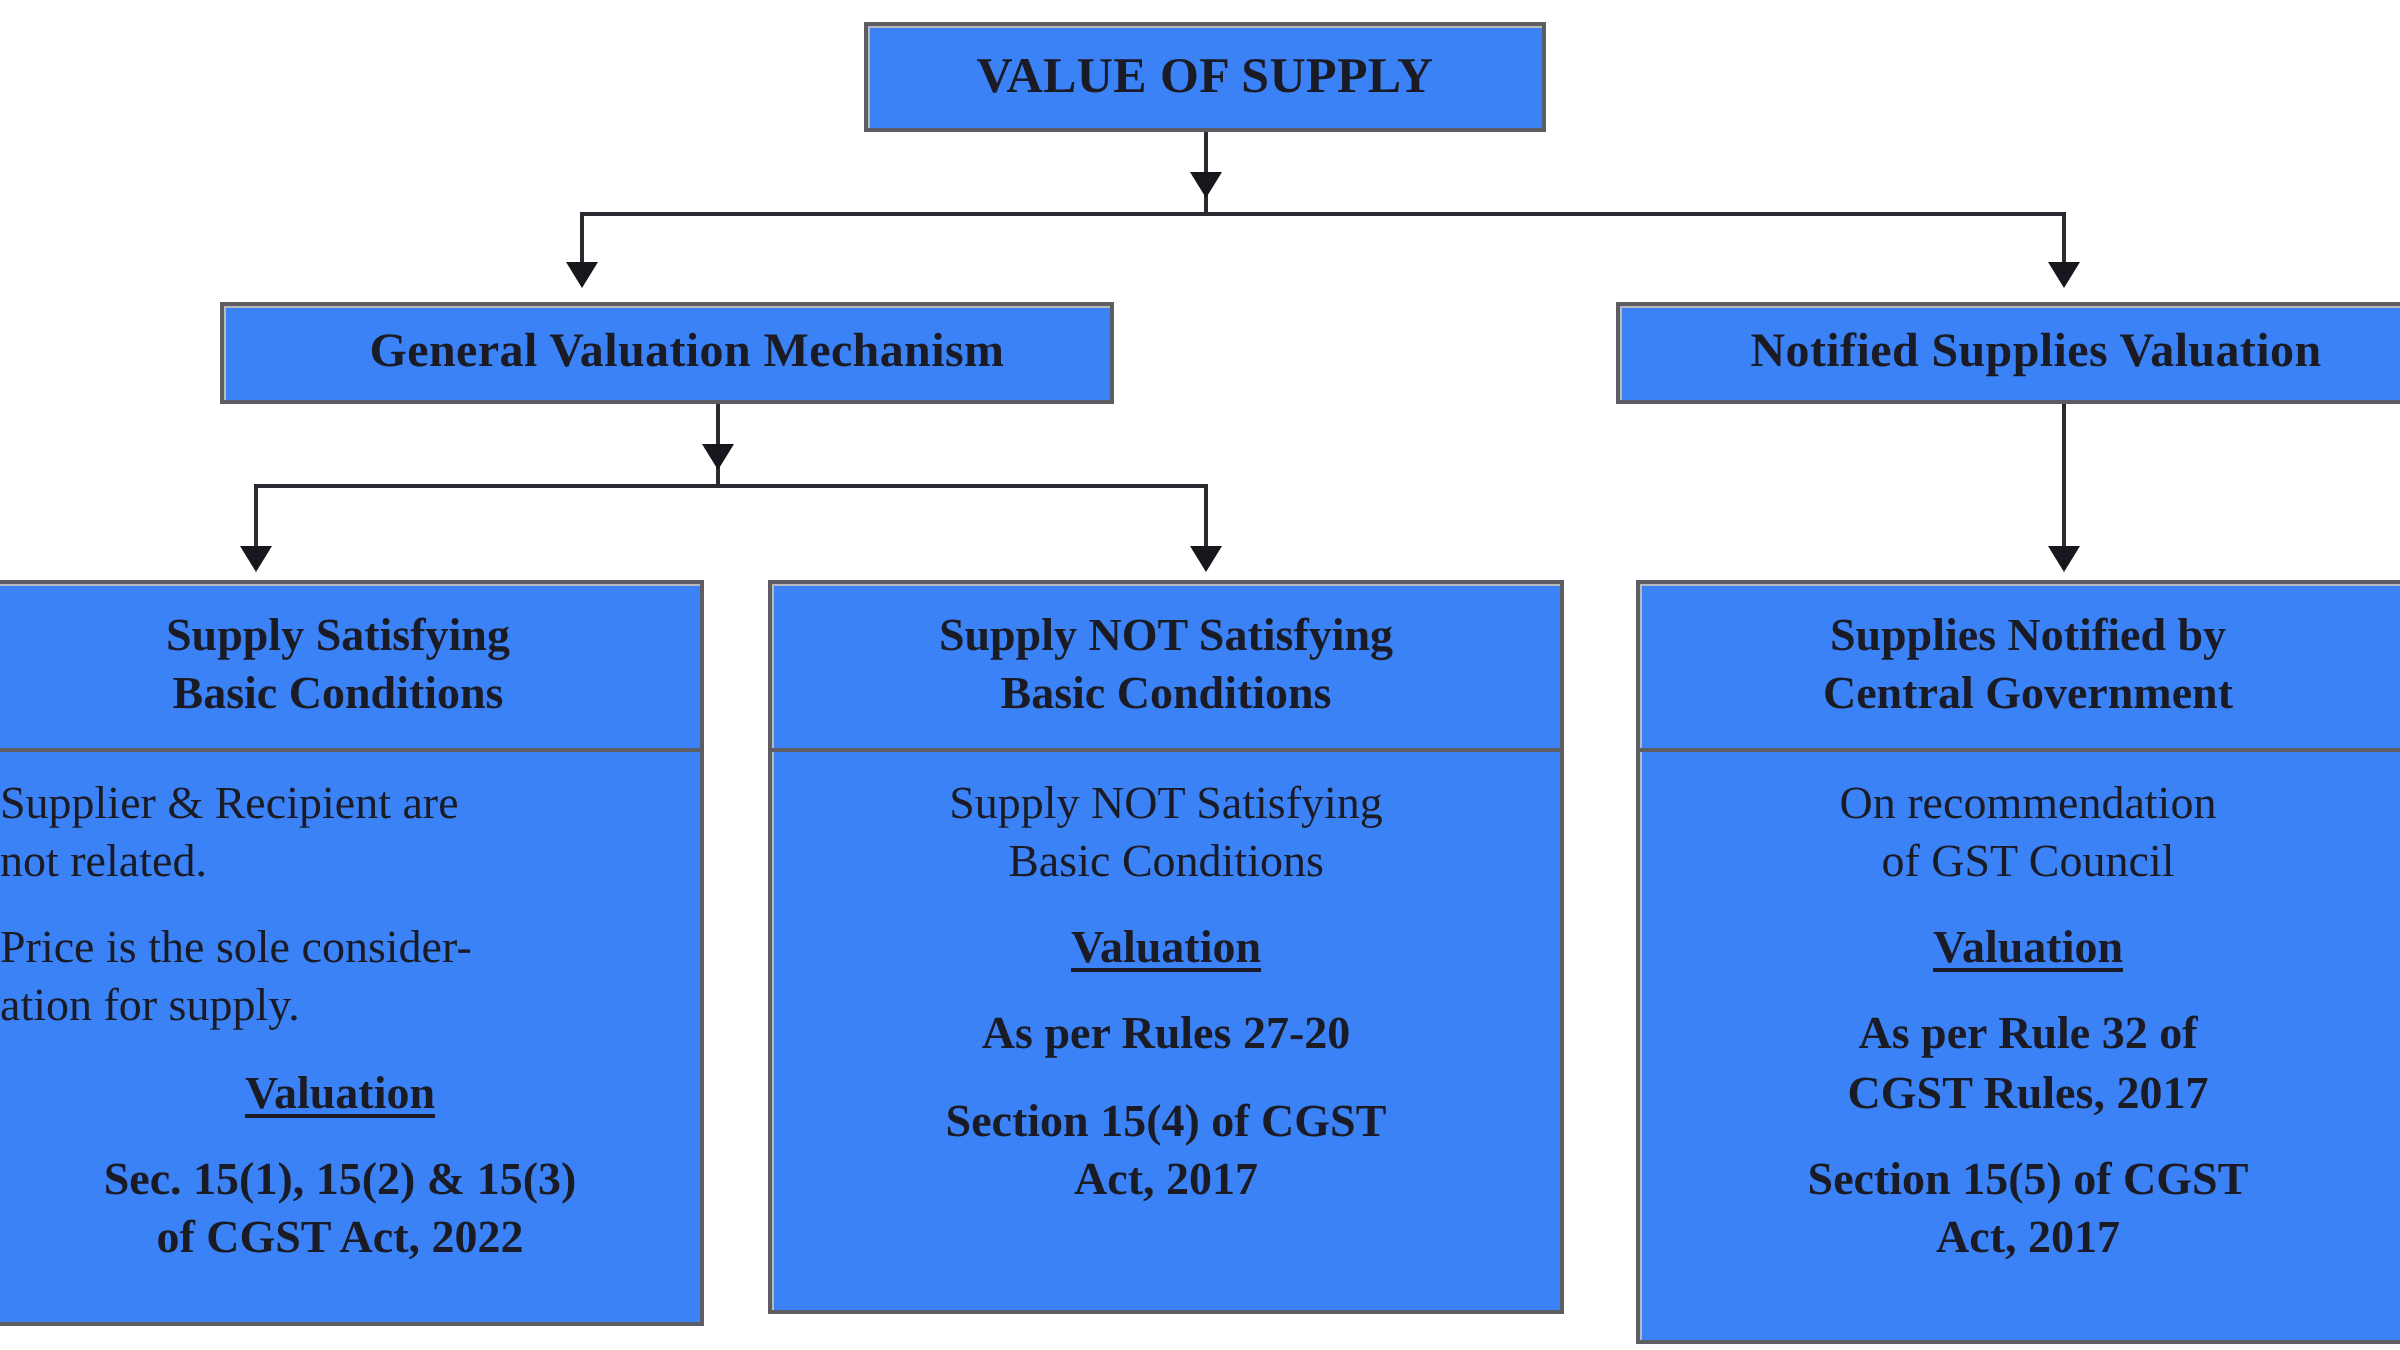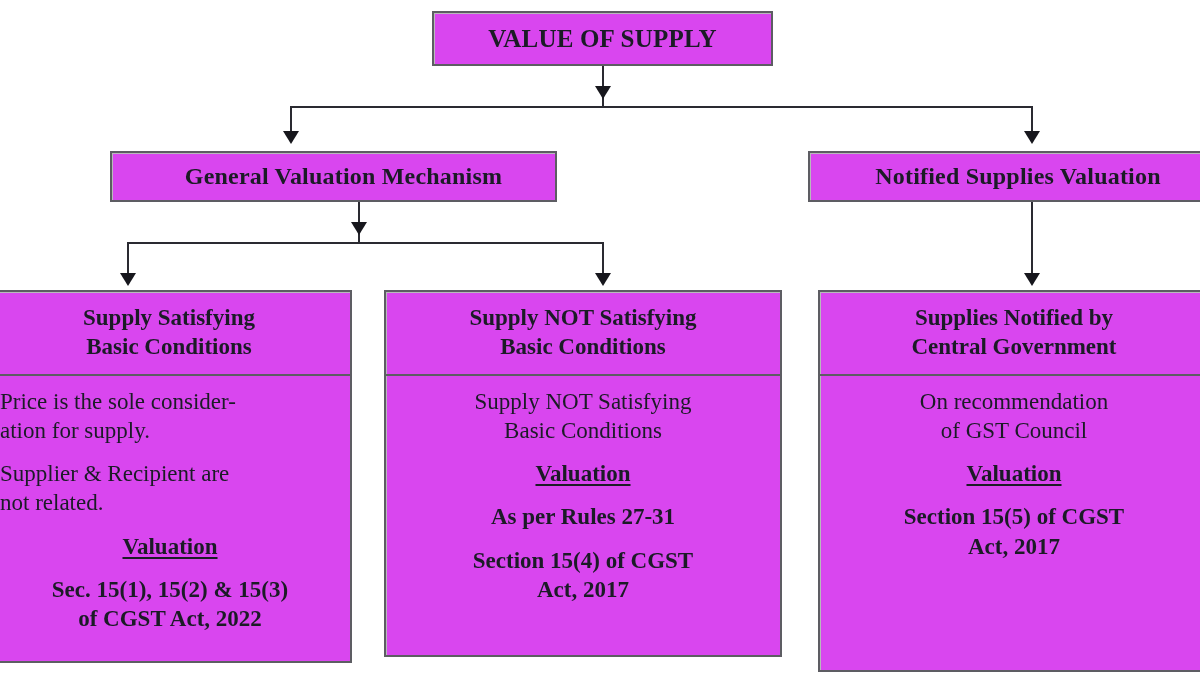--- a/index.html
+++ b/index.html
@@ -10,21 +10,21 @@
     font-family:"Liberation Serif","DejaVu Serif",serif;
     color:#1b1b26;
     overflow:hidden;
   }
   #stage{position:relative;width:1200px;height:675px;overflow:hidden;}
 
   
   .box{
     position:absolute;
     box-sizing:border-box;
-    background:#d946ef;
+    background:#3b82f6;
     border:2px solid #5d5d63;
     box-shadow:1px 1px 0 0 #b9b9bd inset;
   }
   .box-title{
     font-weight:bold;
     text-align:center;
     letter-spacing:.2px;
   }
 
   
@@ -138,26 +138,26 @@
   <div class="line vline" style="left:1031px;top:202px;height:74px;"></div>
   <div class="arrow" style="left:1024px;top:273px;"></div>
 
   <div class="box l3" id="l3-satisfying">
     <div class="l3-head">
       <div>Supply Satisfying</div>
       <div>Basic Conditions</div>
     </div>
     <div class="l3-body">
       <p class="plain">
+        <span>Supplier &amp; Recipient are</span><br>
+        <span>not related.</span>
+      </p>
+      <p class="plain">
         <span>Price is the sole consider-</span><br>
         <span>ation for supply.</span>
-      </p>
-      <p class="plain">
-        <span>Supplier &amp; Recipient are</span><br>
-        <span>not related.</span>
       </p>
       <p class="val-head centered">Valuation</p>
       <p class="strong centered">
         <span class="nowrapline">Sec. 15(1), 15(2) &amp; 15(3)</span><br>
         <span>of CGST Act, 2022</span>
       </p>
     </div>
   </div>
 
   <div class="box l3" id="l3-not-satisfying">
@@ -165,40 +165,44 @@
       <div>Supply NOT Satisfying</div>
       <div>Basic Conditions</div>
     </div>
     <div class="l3-body">
       <p class="plain">
         <span>Supply NOT Satisfying</span><br>
         <span>Basic Conditions</span>
       </p>
       <p class="val-head">Valuation</p>
       <p class="strong">
-        <span>As per Rules 27-31</span><br>
+        <span>As per Rules 27-20</span><br>
       </p>
       <p class="strong">
         <span>Section 15(4) of CGST</span><br>
         <span>Act, 2017</span>
       </p>
     </div>
   </div>
 
   <div class="box l3" id="l3-notified">
     <div class="l3-head">
       <div>Supplies Notified by</div>
       <div>Central Government</div>
     </div>
     <div class="l3-body">
       <p class="plain">
         <span>On recommendation</span><br>
         <span>of GST Council</span>
       </p>
       <p class="val-head">Valuation</p>
       <p class="strong">
+        <span>As per Rule 32 of</span><br>
+        <span>CGST Rules, 2017</span>
+      </p>
+      <p class="strong">
         <span>Section 15(5) of CGST</span><br>
         <span>Act, 2017</span>
       </p>
     </div>
   </div>
 
 </div>
 
 </body></html>

